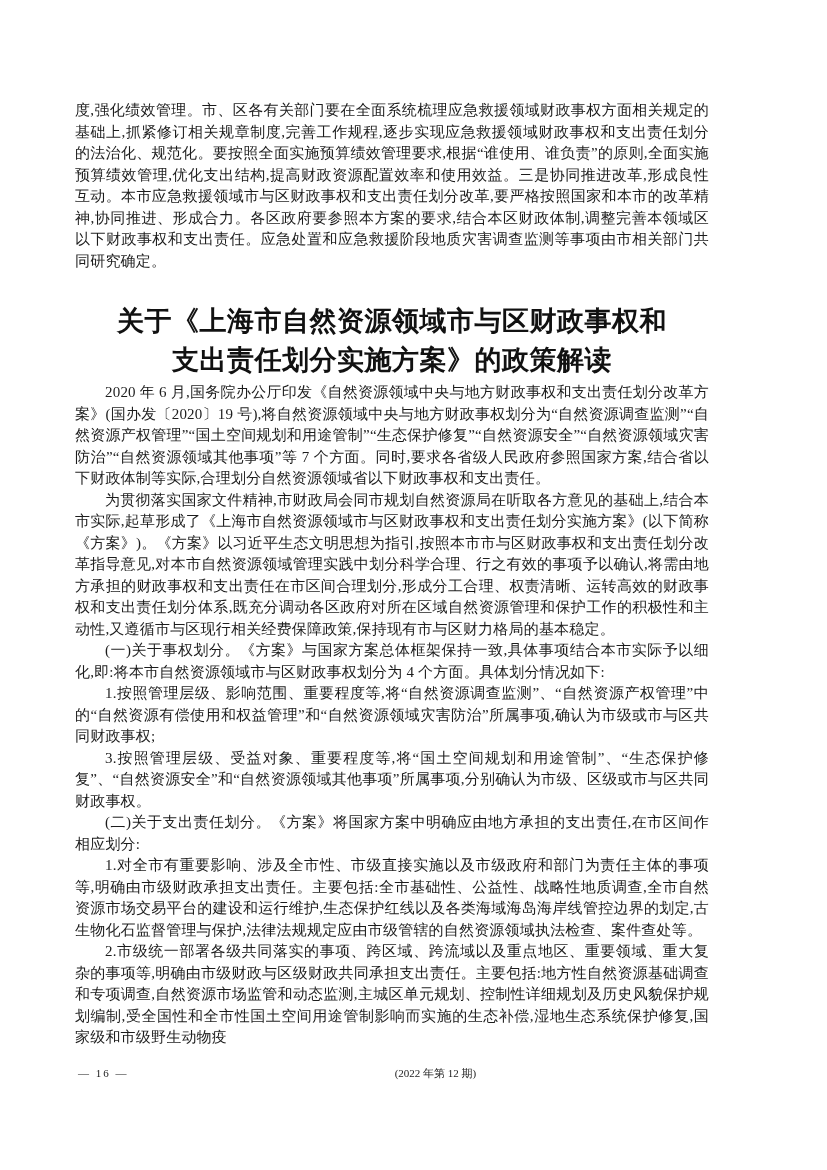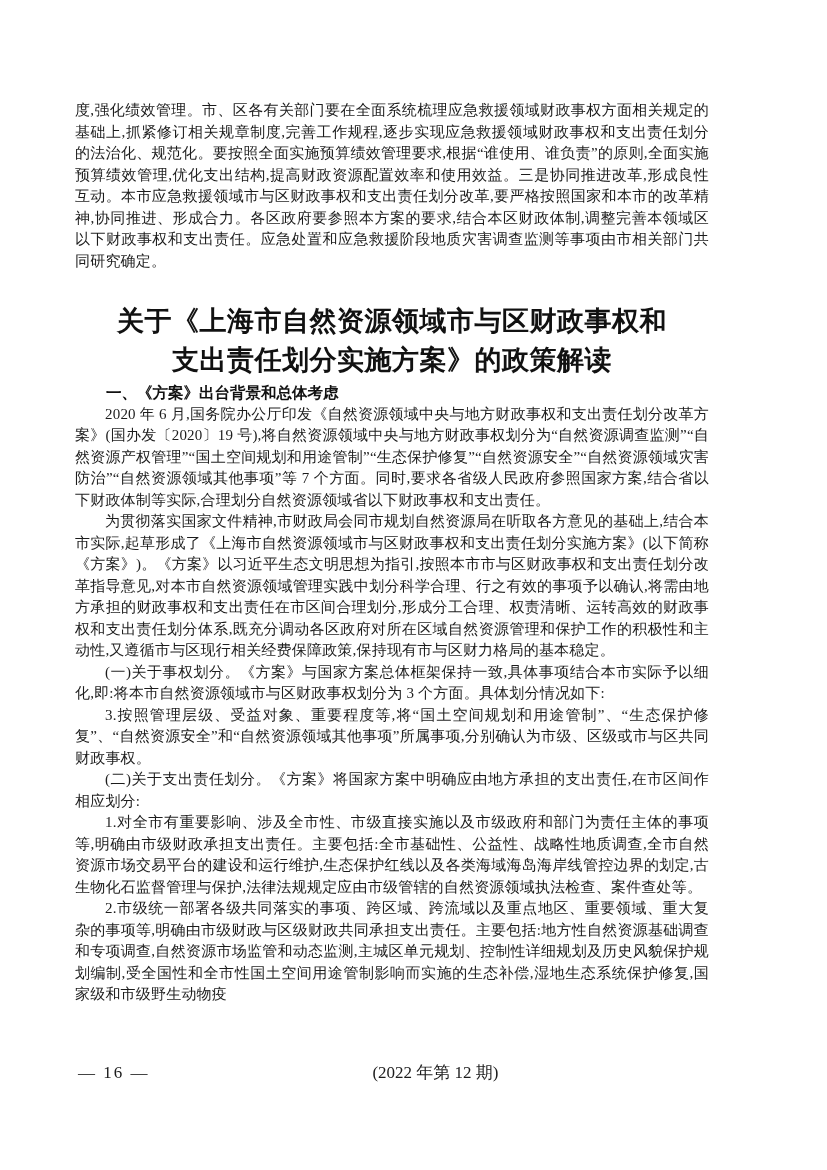--- a/index.html
+++ b/index.html
@@ -46,21 +46,21 @@
     font-weight: 700;
     text-indent: 2em;
     font-family: "Liberation Sans", "DejaVu Sans", sans-serif;
     color: #111111;
   }
   .footer {
     position: absolute;
     left: 0;
     top: 1063px;
     width: 827px;
-    font-size: 17px;
+    font-size: 11px;
     line-height: 20px;
     color: #1c1c1c;
   }
   .footer .issue {
     display: block;
     width: 100%;
     text-align: center;
     padding-left: 22px;
   }
   .footer .page-num {
@@ -72,29 +72,29 @@
 </style>
 </head>
 <body>
 
 <div class="page">
 
   <p class="body-para continuation">度,强化绩效管理。市、区各有关部门要在全面系统梳理应急救援领域财政事权方面相关规定的基础上,抓紧修订相关规章制度,完善工作规程,逐步实现应急救援领域财政事权和支出责任划分的法治化、规范化。要按照全面实施预算绩效管理要求,根据“谁使用、谁负责”的原则,全面实施预算绩效管理,优化支出结构,提高财政资源配置效率和使用效益。三是协同推进改革,形成良性互动。本市应急救援领域市与区财政事权和支出责任划分改革,要严格按照国家和本市的改革精神,协同推进、形成合力。各区政府要参照本方案的要求,结合本区财政体制,调整完善本领域区以下财政事权和支出责任。应急处置和应急救援阶段地质灾害调查监测等事项由市相关部门共同研究确定。</p>
 
   <h1 class="article-title"><span>关于《上海市自然资源领域市与区财政事权和</span><br><span>支出责任划分实施方案》的政策解读</span></h1>
 
-  <h2 class="section-heading">一、《方案》出台背景和总体考虑</h2>
 
   <p class="body-para">2020 年 6 月,国务院办公厅印发《自然资源领域中央与地方财政事权和支出责任划分改革方案》(国办发〔2020〕19 号),将自然资源领域中央与地方财政事权划分为“自然资源调查监测”“自然资源产权管理”“国土空间规划和用途管制”“生态保护修复”“自然资源安全”“自然资源领域灾害防治”“自然资源领域其他事项”等 7 个方面。同时,要求各省级人民政府参照国家方案,结合省以下财政体制等实际,合理划分自然资源领域省以下财政事权和支出责任。</p>
 
   <p class="body-para">为贯彻落实国家文件精神,市财政局会同市规划自然资源局在听取各方意见的基础上,结合本市实际,起草形成了《上海市自然资源领域市与区财政事权和支出责任划分实施方案》(以下简称《方案》)。《方案》以习近平生态文明思想为指引,按照本市市与区财政事权和支出责任划分改革指导意见,对本市自然资源领域管理实践中划分科学合理、行之有效的事项予以确认,将需由地方承担的财政事权和支出责任在市区间合理划分,形成分工合理、权责清晰、运转高效的财政事权和支出责任划分体系,既充分调动各区政府对所在区域自然资源管理和保护工作的积极性和主动性,又遵循市与区现行相关经费保障政策,保持现有市与区财力格局的基本稳定。</p>
 
 
-  <p class="body-para">(一)关于事权划分。《方案》与国家方案总体框架保持一致,具体事项结合本市实际予以细化,即:将本市自然资源领域市与区财政事权划分为 3 个方面。具体划分情况如下:</p>
+  <p class="body-para">(一)关于事权划分。《方案》与国家方案总体框架保持一致,具体事项结合本市实际予以细化,即:将本市自然资源领域市与区财政事权划分为 4 个方面。具体划分情况如下:</p>
 
+  <p class="body-para">1.按照管理层级、影响范围、重要程度等,将“自然资源调查监测”、“自然资源产权管理”中的“自然资源有偿使用和权益管理”和“自然资源领域灾害防治”所属事项,确认为市级或市与区共同财政事权;</p>
 
 
   <p class="body-para">3.按照管理层级、受益对象、重要程度等,将“国土空间规划和用途管制”、“生态保护修复”、“自然资源安全”和“自然资源领域其他事项”所属事项,分别确认为市级、区级或市与区共同财政事权。</p>
 
   <p class="body-para">(二)关于支出责任划分。《方案》将国家方案中明确应由地方承担的支出责任,在市区间作相应划分:</p>
 
   <p class="body-para">1.对全市有重要影响、涉及全市性、市级直接实施以及市级政府和部门为责任主体的事项等,明确由市级财政承担支出责任。主要包括:全市基础性、公益性、战略性地质调查,全市自然资源市场交易平台的建设和运行维护,生态保护红线以及各类海域海岛海岸线管控边界的划定,古生物化石监督管理与保护,法律法规规定应由市级管辖的自然资源领域执法检查、案件查处等。</p>
 
   <p class="body-para">2.市级统一部署各级共同落实的事项、跨区域、跨流域以及重点地区、重要领域、重大复杂的事项等,明确由市级财政与区级财政共同承担支出责任。主要包括:地方性自然资源基础调查和专项调查,自然资源市场监管和动态监测,主城区单元规划、控制性详细规划及历史风貌保护规划编制,受全国性和全市性国土空间用途管制影响而实施的生态补偿,湿地生态系统保护修复,国家级和市级野生动物疫</p>
 

